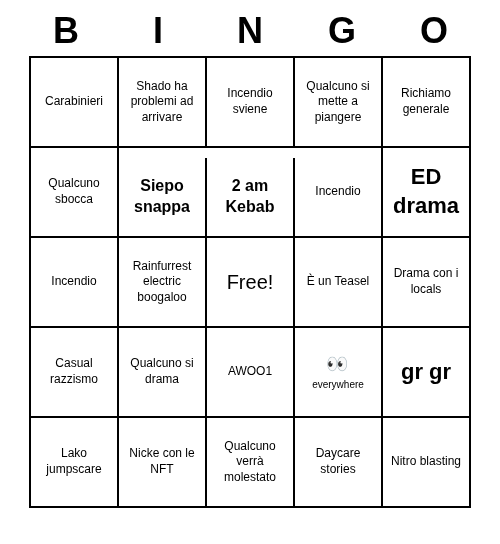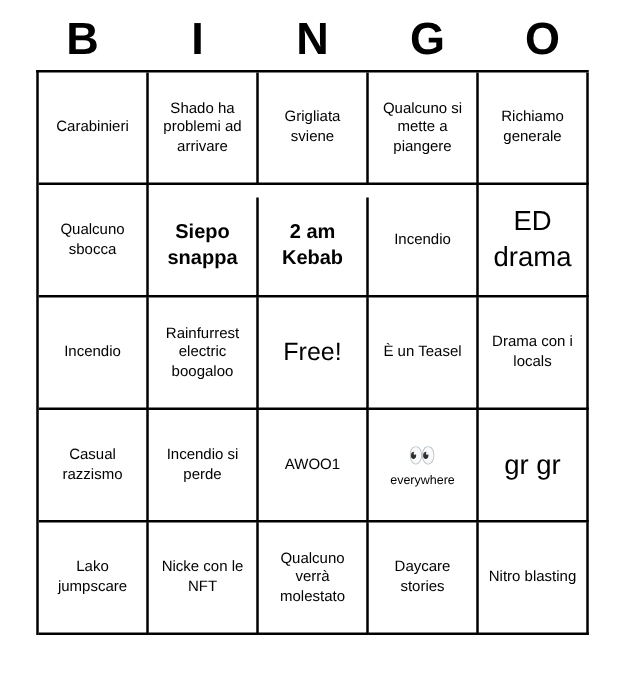--- a/index.html
+++ b/index.html
@@ -55,21 +55,21 @@
       position: relative;
     }
 
     .bingo-cell.free {
       font-size: 20px;
       font-weight: normal;
     }
 
     .bingo-cell.large-text {
       font-size: 22px;
-      font-weight: normal;
+      font-weight: bold;
     }
 
     .bingo-cell.medium-text {
       font-size: 16px;
       font-weight: bold;
       margin-top: 10px;
     }
 
     .eyes-cell {
       font-size: 18px;
@@ -83,35 +83,35 @@
   <span class="bingo-letter">B</span>
   <span class="bingo-letter">I</span>
   <span class="bingo-letter">N</span>
   <span class="bingo-letter">G</span>
   <span class="bingo-letter">O</span>
 </div>
 
 <div class="bingo-grid" id="grid">
 <div class="bingo-cell">Carabinieri</div>
     <div class="bingo-cell">Shado ha problemi ad arrivare</div>
-    <div class="bingo-cell">Grigliata sviene</div>
+    <div class="bingo-cell">Incendio sviene</div>
     <div class="bingo-cell">Qualcuno si mette a piangere</div>
     <div class="bingo-cell">Richiamo generale</div>
     <div class="bingo-cell">Qualcuno sbocca</div>
     <div class="bingo-cell medium-text">Siepo snappa</div>
     <div class="bingo-cell medium-text">2 am Kebab</div>
     <div class="bingo-cell">Incendio</div>
     <div class="bingo-cell large-text">ED drama</div>
     <div class="bingo-cell">Incendio</div>
     <div class="bingo-cell">Rainfurrest electric boogaloo</div>
     <div class="bingo-cell free">Free!</div>
     <div class="bingo-cell">È un Teasel</div>
     <div class="bingo-cell">Drama con i locals</div>
     <div class="bingo-cell">Casual razzismo</div>
-    <div class="bingo-cell">Incendio si perde</div>
+    <div class="bingo-cell">Qualcuno si drama</div>
     <div class="bingo-cell">AWOO1</div>
     <div class="bingo-cell eyes-cell" style="flex-direction: column;">
       <span style="font-size: 18px;">👀</span>
       <span style="font-size: 10px; margin-top: 2px; text-align: center;">everywhere</span>
     </div>
     <div class="bingo-cell large-text">gr gr</div>
     <div class="bingo-cell">Lako jumpscare</div>
     <div class="bingo-cell">Nicke con le NFT</div>
     <div class="bingo-cell">Qualcuno verrà molestato</div>
     <div class="bingo-cell">Daycare stories</div>

